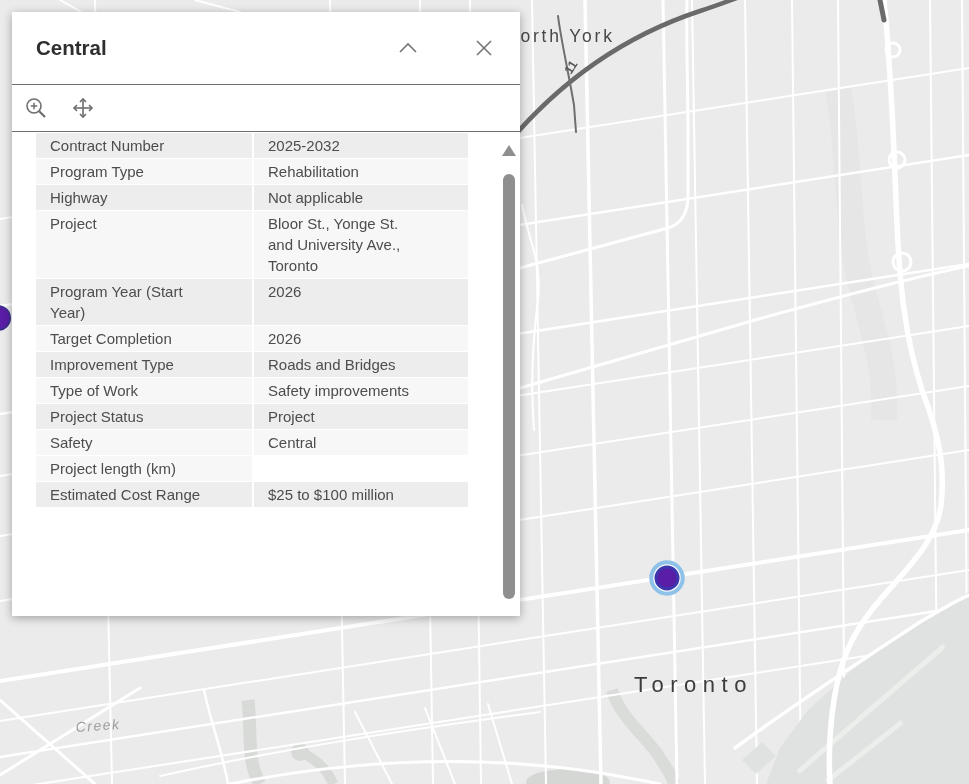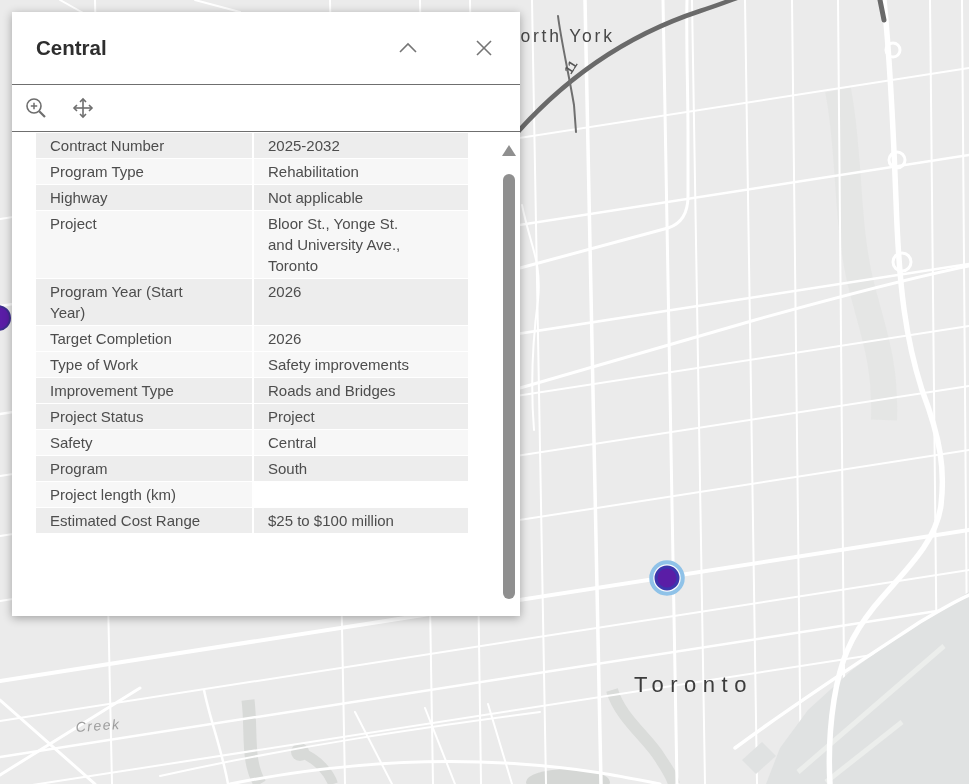--- a/index.html
+++ b/index.html
@@ -201,39 +201,35 @@
           <div class="cell value-cell">Bloor St., Yonge St. and University Ave., Toronto</div>
         </div>
         <div class="field-row shaded">
           <div class="cell label-cell">Program Year (Start Year)</div>
           <div class="cell value-cell">2026</div>
         </div>
         <div class="field-row light">
           <div class="cell label-cell">Target Completion</div>
           <div class="cell value-cell">2026</div>
         </div>
+        <div class="field-row shaded">
+          <div class="cell label-cell">Improvement Type</div>
+          <div class="cell value-cell">Roads and Bridges</div>
+        </div>
         <div class="field-row light">
           <div class="cell label-cell">Type of Work</div>
           <div class="cell value-cell">Safety improvements</div>
         </div>
         <div class="field-row shaded">
-          <div class="cell label-cell">Improvement Type</div>
-          <div class="cell value-cell">Roads and Bridges</div>
-        </div>
-        <div class="field-row shaded">
           <div class="cell label-cell">Project Status</div>
           <div class="cell value-cell">Project</div>
         </div>
         <div class="field-row light">
           <div class="cell label-cell">Safety</div>
           <div class="cell value-cell">Central</div>
-        </div>
-        <div class="field-row shaded">
-          <div class="cell label-cell">Program</div>
-          <div class="cell value-cell">South</div>
         </div>
         <div class="field-row light">
           <div class="cell label-cell">Project length (km)</div>
         </div>
         <div class="field-row shaded">
           <div class="cell label-cell">Estimated Cost Range</div>
           <div class="cell value-cell">$25 to $100 million</div>
         </div>
       </div>
 

